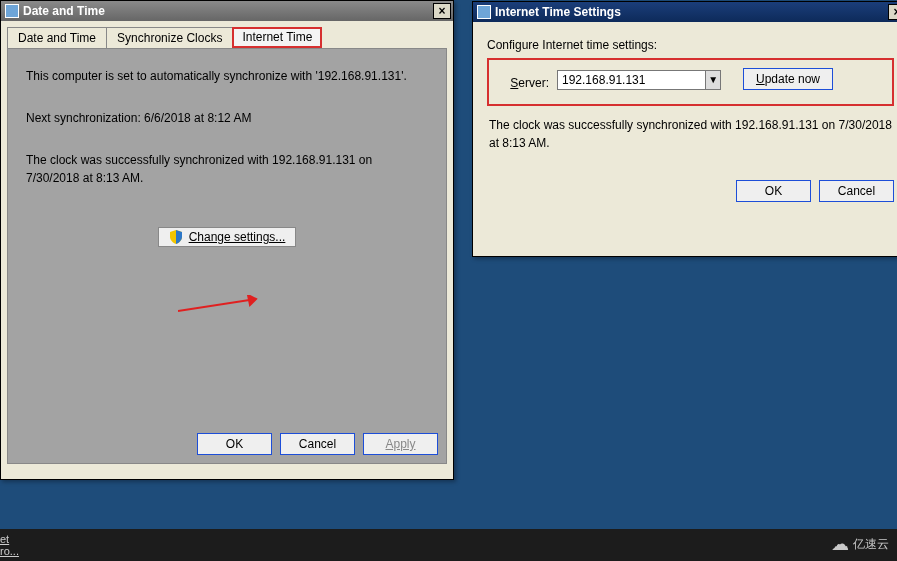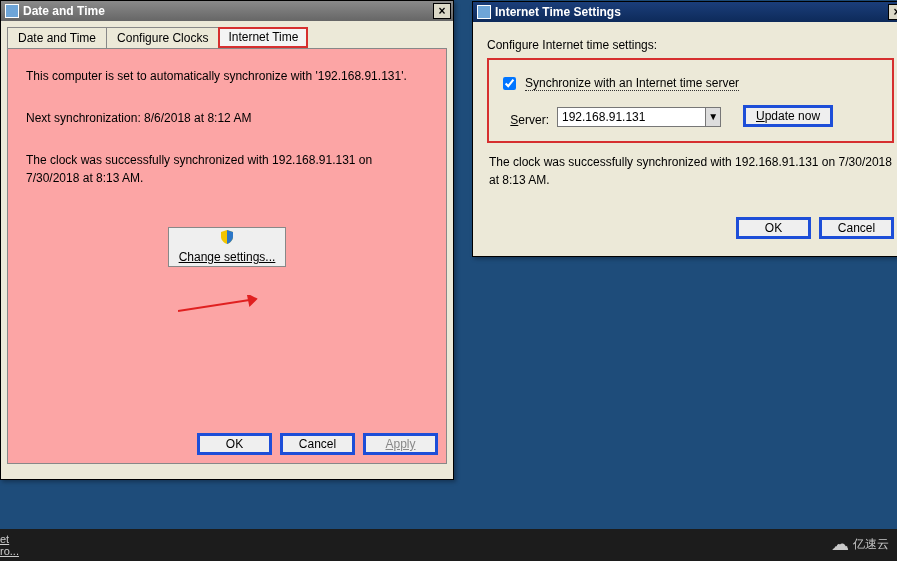--- a/index.html
+++ b/index.html
@@ -12,28 +12,28 @@
   .titlebar .title { flex:1; }
   .titlebar .close { width:18px; height:16px; background:#dcd9c8; color:#000; border:1px solid #000; text-align:center; line-height:14px; font-weight:bold; font-family:Arial; cursor:default; }
 
   
   .dt-window { left:0; top:0; width:454px; height:480px; }
   .dt-titlebar { background:linear-gradient(#8a8a8a,#666); }
   .tabs { display:flex; margin:6px 6px 0 6px; }
   .tab { padding:3px 10px; border:1px solid #888; border-bottom:none; background:#ece9d8; margin-right:-1px; cursor:default; }
   .tab.active { background:#f4f4f4; z-index:2; }
   .tab-highlight { border:2px solid #d62f2f; padding:1px 8px; }
-  .tab-body { margin:0 6px 6px 6px; border:1px solid #888; background:#fca5a5; padding:18px 18px 10px 18px; height:416px; position:relative; }
+  .tab-body { margin:0 6px 6px 6px; border:1px solid #888; background:#a3a3a3; padding:18px 18px 10px 18px; height:416px; position:relative; }
   .info { margin-bottom:24px; line-height:1.5; }
   .link { color:#0a43b5; text-decoration:underline; cursor:pointer; }
-  .btn { min-width:75px; height:22px; border:3px solid #1d4ed8; background:#efefef; cursor:default; padding:0 10px; }
+  .btn { min-width:75px; height:22px; border:1px solid #1d4ed8; background:#efefef; cursor:default; padding:0 10px; }
   .btn-row-bottom { position:absolute; right:8px; bottom:8px; display:flex; gap:8px; }
   .btn.disabled { color:#888; }
 
-  .change-btn { display:inline-flex; align-items:center; gap:6px; padding:2px 10px; border:1px solid #888; background:#efefef;flex-direction:column; }
+  .change-btn { display:inline-flex; align-items:center; gap:6px; padding:2px 10px; border:1px solid #888; background:#efefef; }
   .shield { width:14px; height:14px; display:inline-block; }
   .shield svg{ width:14px; height:14px; }
 
   .arrow-red { position:absolute; width:80px; height:20px; }
 
   
   .its-window { left:472px; top:1px; width:437px; height:256px; }
   .its-titlebar { background:linear-gradient(#1b3e7a,#0d2a5a); }
   .its-body { padding:16px 14px 10px 14px; }
   .group-border { border:2px solid #d62f2f; padding:8px 10px 14px 10px; margin-bottom:10px; }
@@ -68,27 +68,27 @@
 
 <div class="window dt-window">
   <div class="titlebar dt-titlebar">
     <span class="icon"></span>
     <span class="title">Date and Time</span>
     <span class="close">×</span>
   </div>
 
   <div class="tabs">
     <div class="tab">Date and Time</div>
-    <div class="tab">Configure Clocks</div>
+    <div class="tab">Synchronize Clocks</div>
     <div class="tab active tab-highlight">Internet Time</div>
   </div>
 
   <div class="tab-body">
     <div class="info">This computer is set to automatically synchronize with '192.168.91.131'.</div>
-    <div class="info">Next synchronization: 8/6/2018 at 8:12 AM</div>
+    <div class="info">Next synchronization: 6/6/2018 at 8:12 AM</div>
     <div class="info" style="max-width:400px;">The clock was successfully synchronized with 192.168.91.131 on 7/30/2018 at 8:13 AM.</div>
 
     <div style="text-align:center; margin-top:40px;">
       <span class="change-btn">
         <span class="shield">
           <svg viewBox="0 0 14 14">
               <path d="M7 0 L13 2 V7 C13 10 10 13 7 14 C4 13 1 10 1 7 V2 Z" fill="#f2c500"></path>
               <path d="M7 0 L13 2 V7 C13 10 10 13 7 14 Z" fill="#2c77c8"></path>
             </svg>
         </span>
@@ -113,24 +113,20 @@
 <div class="window its-window">
   <div class="titlebar its-titlebar">
     <span class="icon"></span>
     <span class="title">Internet Time Settings</span>
     <span class="close">×</span>
   </div>
   <div class="its-body">
     <div>Configure Internet time settings:</div>
 
     <div class="group-border" style="margin-top:6px;">
-      <div class="cb-row">
-        <input type="checkbox" checked="" style="">
-        <span class="dotted-label">Synchronize with an Internet time server</span>
-      </div>
       <div class="srv-row">
         <label><span style="text-decoration:underline;">S</span>erver:</label>
         <div class="combo">
           <input value="192.168.91.131" style="">
           <div class="combo-btn">▼</div>
         </div>
         <button class="btn" style="min-width:90px; margin-left:14px;"><span style="text-decoration:underline;">U</span>pdate now</button>
       </div>
     </div>
 

